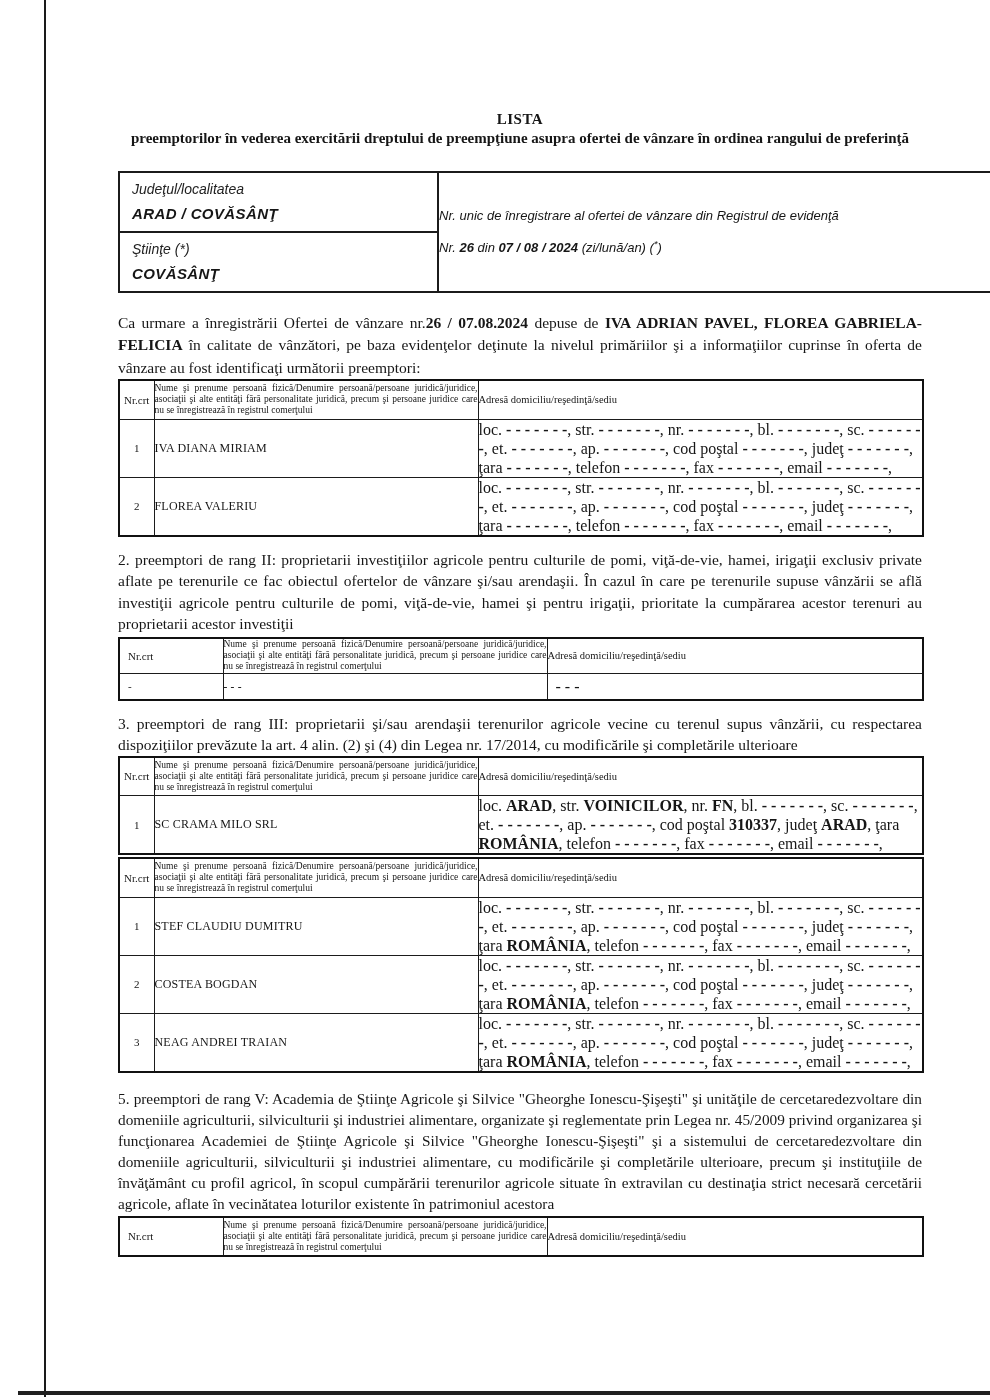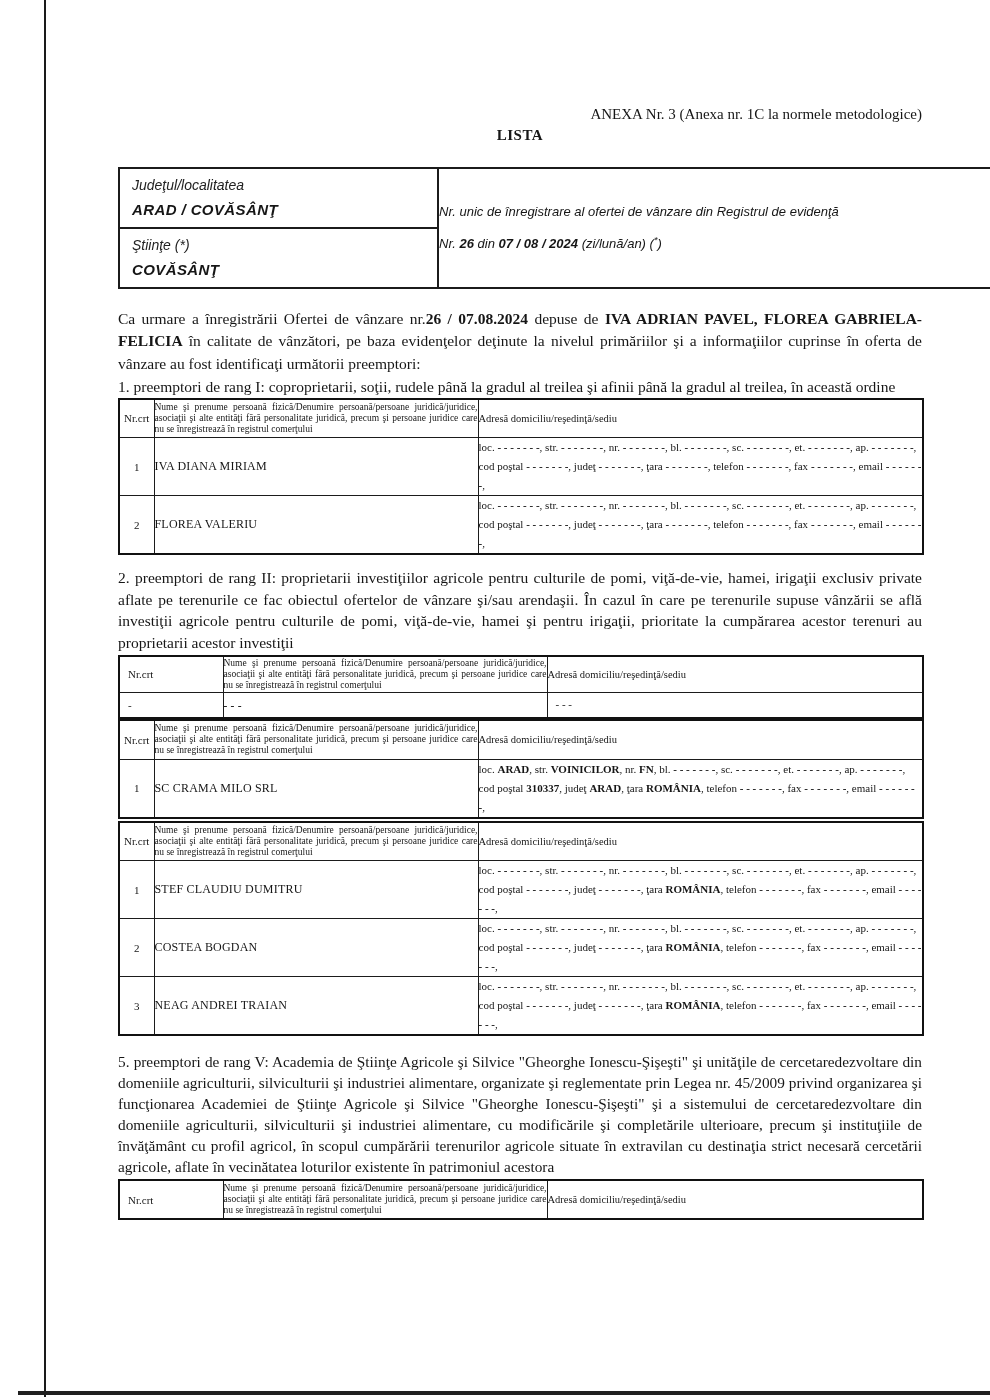--- a/index.html
+++ b/index.html
@@ -58,38 +58,38 @@
   .t-wide .h-nr{text-align:left;padding-left:8px;}
   .h-name{font-size:9.5px;line-height:11px;text-align:justify;vertical-align:middle;padding:3px 6px;}
   .h-addr{font-size:10.5px;text-align:left;vertical-align:middle;padding-left:8px;border-radius:14px;}
 
   .data-row{height:55px;}
   .t-compact .data-row{height:26px;}
   .d-nr{font-size:11px;text-align:center;vertical-align:middle;}
   .t-compact .d-nr{text-align:left;padding-left:8px;}
   .d-name{font-size:12px;font-weight:700;vertical-align:middle;padding-left:10px;letter-spacing:.2px;}
   .t-compact .d-name{font-weight:400;font-size:11.5px;}
-  .d-addr{font-size:11px;line-height:19px;vertical-align:middle;padding:4px 8px;}
+  .d-addr{font-size:16px;line-height:19px;vertical-align:middle;padding:4px 8px;}
   .t-compact .d-addr{padding:2px 8px;}
   .d-addr span{white-space:normal;}
   .mt2{margin-top:2px;}
   .mt0{margin-top:0px;}
   .para6{font-size:15.3px;line-height:21px;text-align:justify;margin-top:15px;}
 </style>
 </head>
 <body>
 
 <div class="page">
   <div class="scan-vline"></div>
   <div class="scan-hline"></div>
 
   <div class="content">
 
-    <div class="anexa">ANEXA Nr. 3 (Anexa nr. 1C la normele metodologice)</div>
     <div class="doc-title">LISTA</div>
+    <div class="doc-subtitle">preemptorilor în vederea exercitării dreptului de preempţiune asupra ofertei de vânzare în ordinea rangului de preferinţă</div>
 
     <table class="info-table">
       <tbody>
           <tr>
         <td class="info-left row-top">
           <div class="cell-pad">
             <div class="info-label">Judeţul/localitatea</div>
             <div class="info-value">ARAD / COVĂSÂNŢ</div>
           </div>
         </td>
@@ -104,21 +104,20 @@
             <div class="info-label">Ştiinţe (*)</div>
             <div class="info-value">COVĂSÂNŢ</div>
           </div>
         </td>
       </tr>
     </tbody>
       </table>
 
     <div class="para"><span>Ca urmare a înregistrării Ofertei de vânzare nr.</span><span style="font-weight: 700;">26 / 07.08.2024</span><span> depuse de </span><span style="font-weight: 700;">IVA ADRIAN PAVEL, FLOREA GABRIELA-FELICIA</span><span> în calitate de vânzători, pe baza evidenţelor deţinute la nivelul primăriilor şi a informaţiilor cuprinse în oferta de vânzare au fost identificaţi următorii preemptori:</span></div>
 
-    <div class="sec-head mt1">1. preemptori de rang I: coproprietarii, soţii, rudele până la gradul al treilea şi afinii până la gradul al treilea, în această ordine</div>
     <table class="ptable t-narrow mt0">
       <colgroup>
           <col class="c-nr">
           <col class="c-name">
           <col class="c-addr">
         </colgroup>
       <tbody>
           <tr class="head-row">
         <th class="h-nr">Nr.crt</th>
         <th class="h-name">Nume şi prenume persoană fizică/Denumire persoană/persoane juridică/juridice, asociaţii şi alte entităţi fără personalitate juridică, precum şi persoane juridice care nu se înregistrează în registrul comerţului</th>
@@ -151,20 +150,21 @@
         <th class="h-addr">Adresă domiciliu/reşedinţă/sediu</th>
       </tr>
       <tr class="data-row">
         <td class="d-nr">-</td>
         <td class="d-name">- - -</td>
         <td class="d-addr"><span>- - -</span></td>
       </tr>
     </tbody>
       </table>
 
+    <div class="sec-head mt12">3. preemptori de rang III: proprietarii şi/sau arendaşii terenurilor agricole vecine cu terenul supus vânzării, cu respectarea dispoziţiilor prevăzute la art. 4 alin. (2) şi (4) din Legea nr. 17/2014, cu modificările şi completările ulterioare</div>
     <table class="ptable t-narrow mt0">
       <colgroup>
           <col class="c-nr">
           <col class="c-name">
           <col class="c-addr">
         </colgroup>
       <tbody>
           <tr class="head-row">
         <th class="h-nr">Nr.crt</th>
         <th class="h-name">Nume şi prenume persoană fizică/Denumire persoană/persoane juridică/juridice, asociaţii şi alte entităţi fără personalitate juridică, precum şi persoane juridice care nu se înregistrează în registrul comerţului</th>

